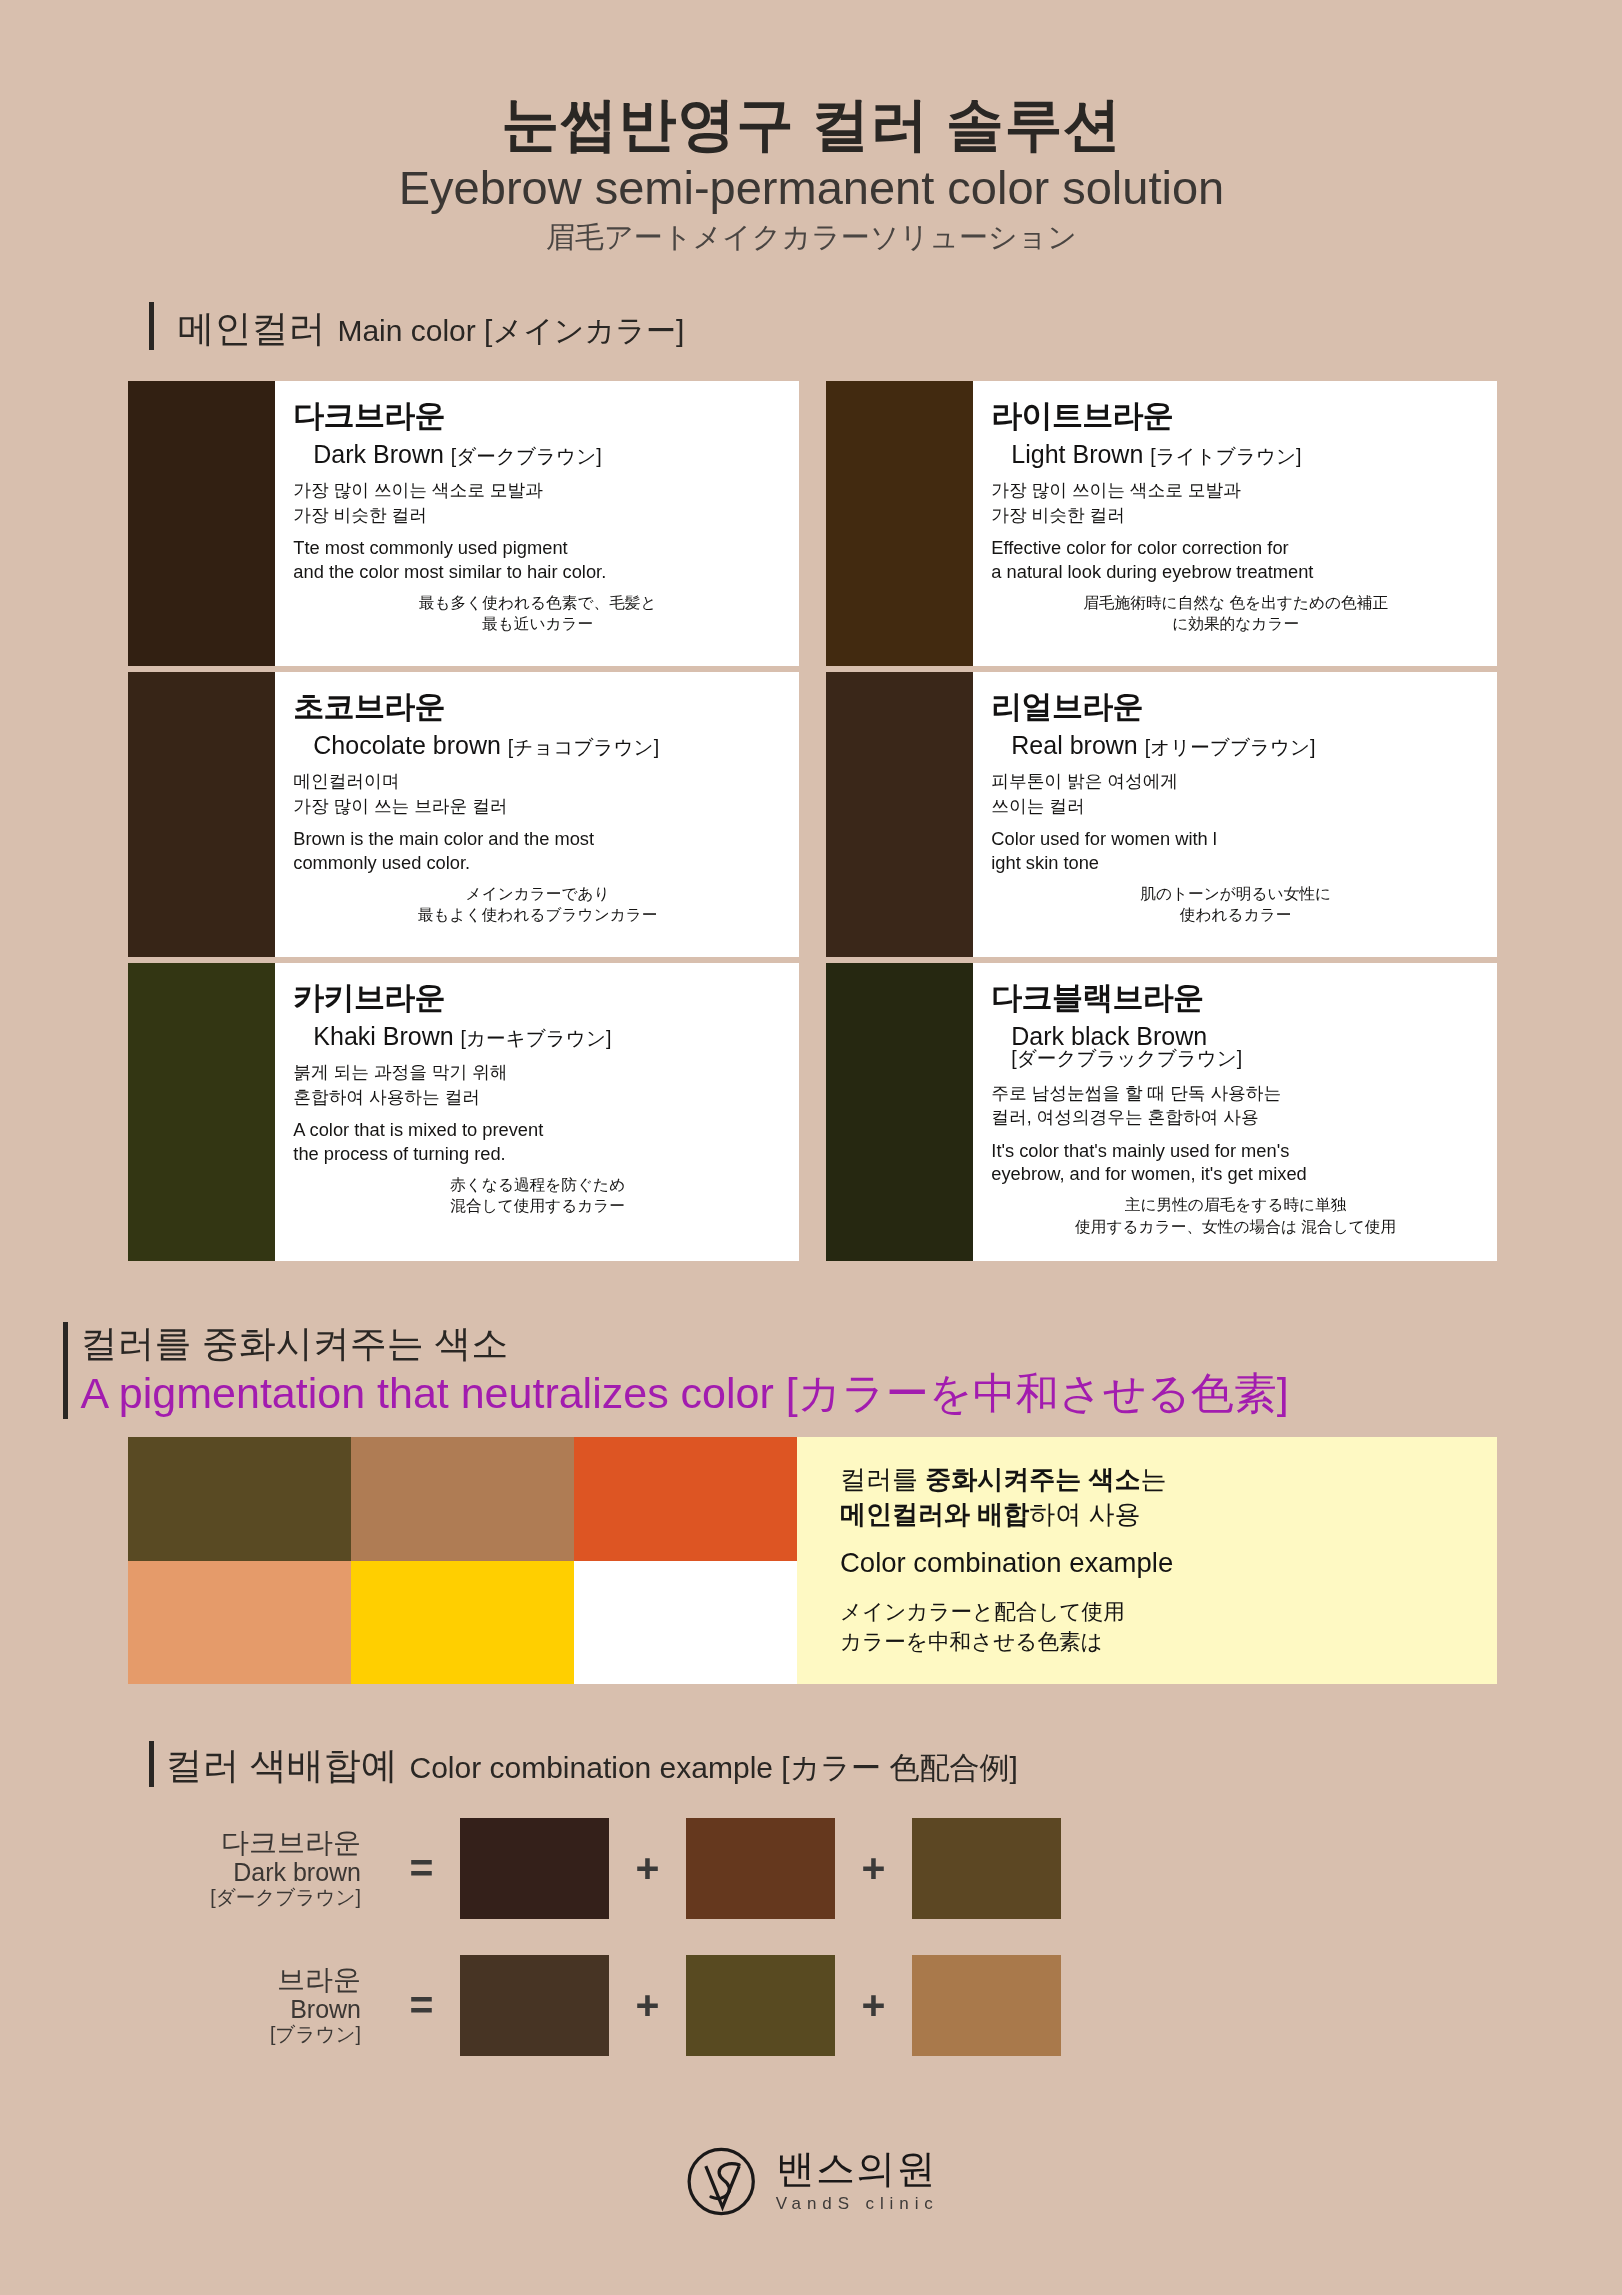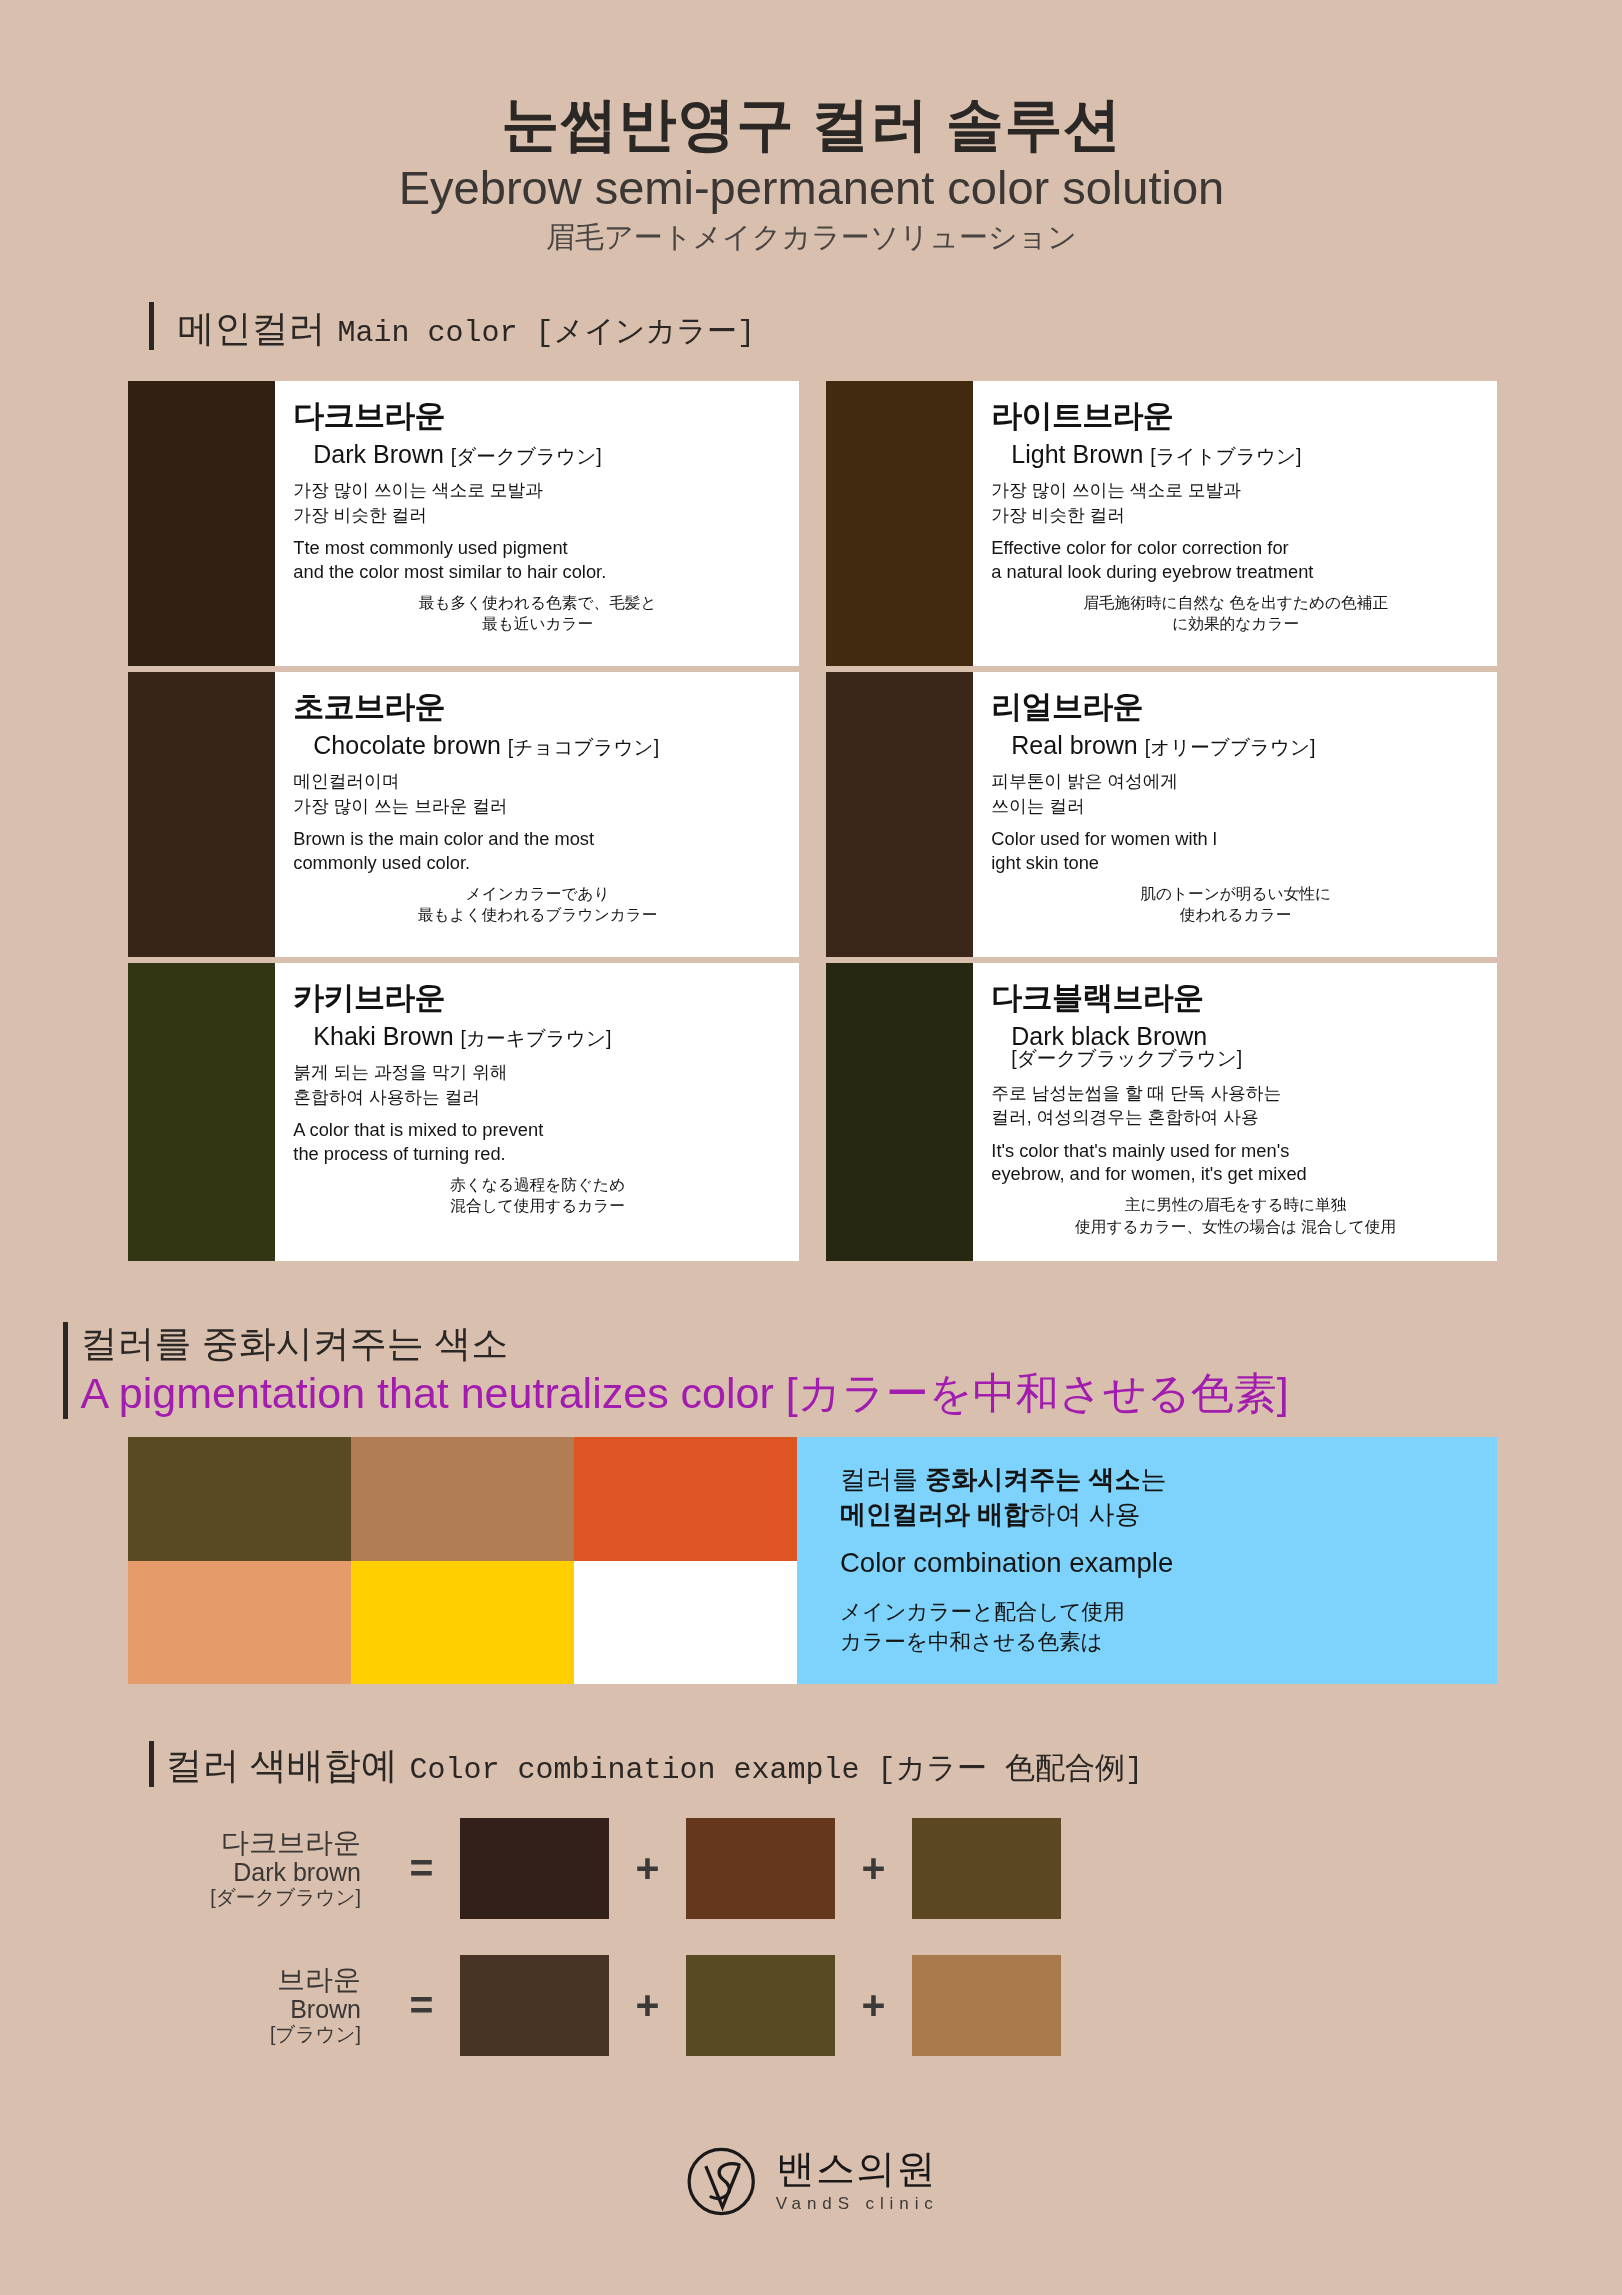--- a/index.html
+++ b/index.html
@@ -16,21 +16,21 @@
   .title-block{text-align:center;padding-top:92px;}
   .t-ko{font-size:58px;font-weight:700;letter-spacing:0.7px;line-height:1.12;color:#2a2724;}
   .t-en{font-size:47px;font-weight:400;line-height:1.18;color:#3b3734;margin-top:2.6px;}
   .t-jp{font-size:29px;font-weight:400;line-height:1.25;color:#4a4542;margin-top:3.9px;}
 
   
   .sec-head{display:flex;align-items:flex-end;margin-left:149px;gap:11.8px;}
   .sec-bar{width:4.6px;background:#2a2724;align-self:stretch;}
   .sec-txt{display:flex;align-items:baseline;gap:11.8px;}
   .sec-ko{font-size:37px;font-weight:500;color:#2a2724;line-height:1.1;}
-  .sec-en{font-size:30px;font-weight:400;color:#2a2724;line-height:1.1;font-family:Liberation Mono, monospace;}
+  .sec-en{font-size:30px;font-weight:400;color:#2a2724;line-height:1.1;}
 
   .sec-head-two{display:flex;margin-left:63px;gap:13px;}
   .sec-two-lines{display:flex;flex-direction:column;gap:2.6px;}
   .sec-two-lines .l1{font-size:37px;font-weight:500;color:#2a2724;line-height:1.18;}
   .sec-two-lines .l2{font-size:43px;font-weight:400;color:#a21caf;line-height:1.18;}
 
   
   .main-grid{
     position:absolute;left:128px;top:381px;
     width:1369px;
@@ -47,21 +47,21 @@
   .c-jp-brk{font-size:19.6px;font-weight:400;color:#131212;}
   .c-jp-brk.own-line{display:block;margin-top:-1.3px;}
   .c-desc-ko{font-size:17.7px;line-height:1.38;color:#161514;margin-top:10.5px;}
   .c-desc-en{font-size:18.3px;line-height:1.28;color:#161514;margin-top:9.2px;font-weight:500;}
   .c-desc-jp{font-size:15.7px;line-height:1.38;color:#161514;margin-top:8.5px;text-align:center;}
 
   
   .neu-wrap{position:absolute;left:128px;top:1437px;width:1369px;height:247px;display:flex;}
   .neu-grid{width:669px;flex:0 0 669px;display:grid;grid-template-columns:1fr 1fr 1fr;grid-template-rows:1fr 1fr;}
   .neu-cell{width:100%;height:100%;}
-  .neu-text{flex:1;background:#7dd3fc;padding:25px 0 0 43px;box-sizing:border-box;}
+  .neu-text{flex:1;background:#fef9c3;padding:25px 0 0 43px;box-sizing:border-box;}
   .n-l1{font-size:26px;line-height:1.34;color:#151413;}
   .n-l1 b{font-weight:700;}
   .n-en{font-size:27.5px;line-height:1.3;color:#151413;margin-top:13px;}
   .n-jp{font-size:21.6px;line-height:1.36;color:#151413;margin-top:17px;}
 
   
   .combo-wrap{position:absolute;left:128px;top:1813px;width:1369px;}
   .combo-row{display:flex;align-items:center;height:111px;margin-bottom:26px;}
   .combo-label{width:255px;flex:0 0 255px;text-align:right;padding-right:22px;box-sizing:border-box;}
   .cl-ko{font-size:28px;line-height:1.08;color:#3b3734;font-weight:400;}

